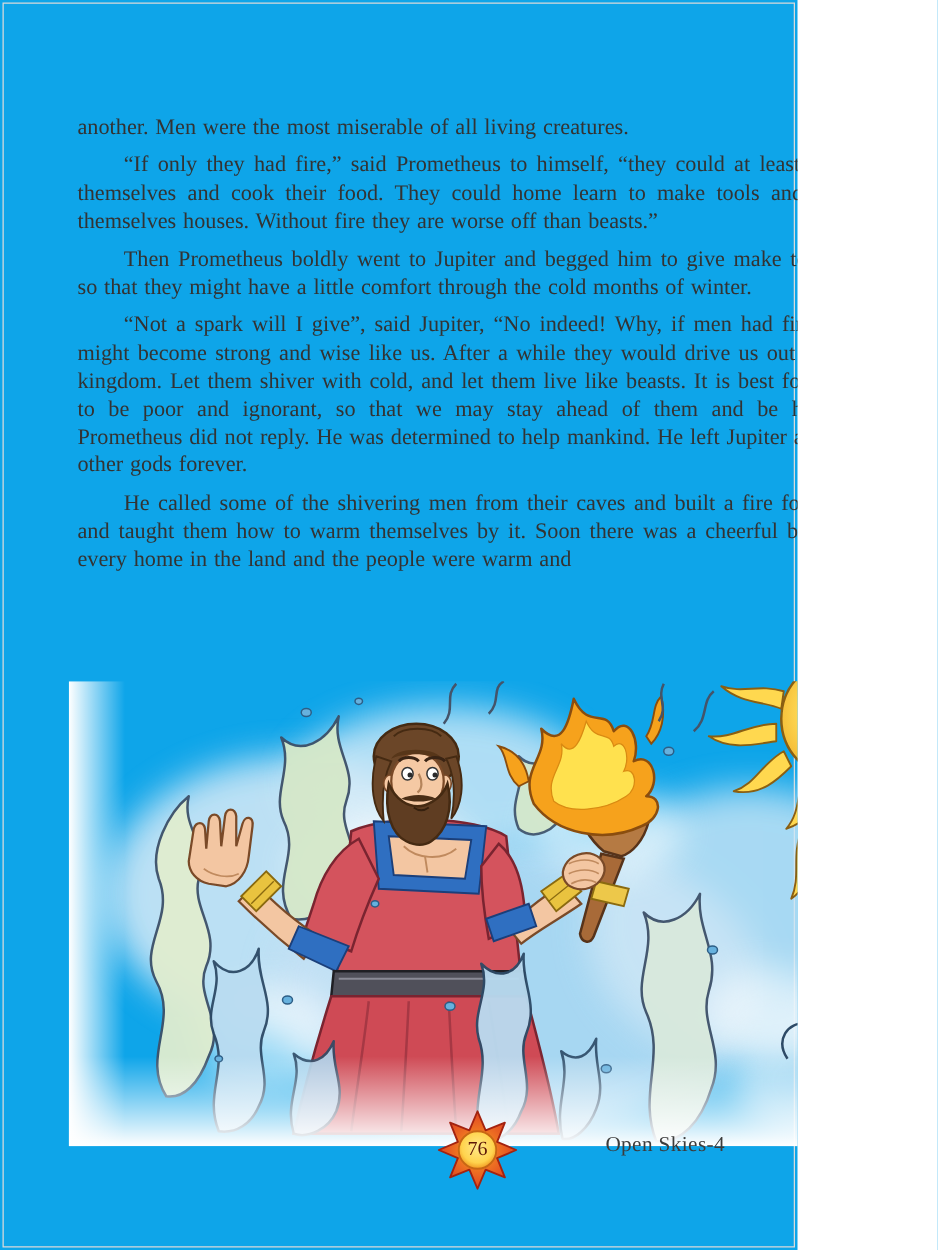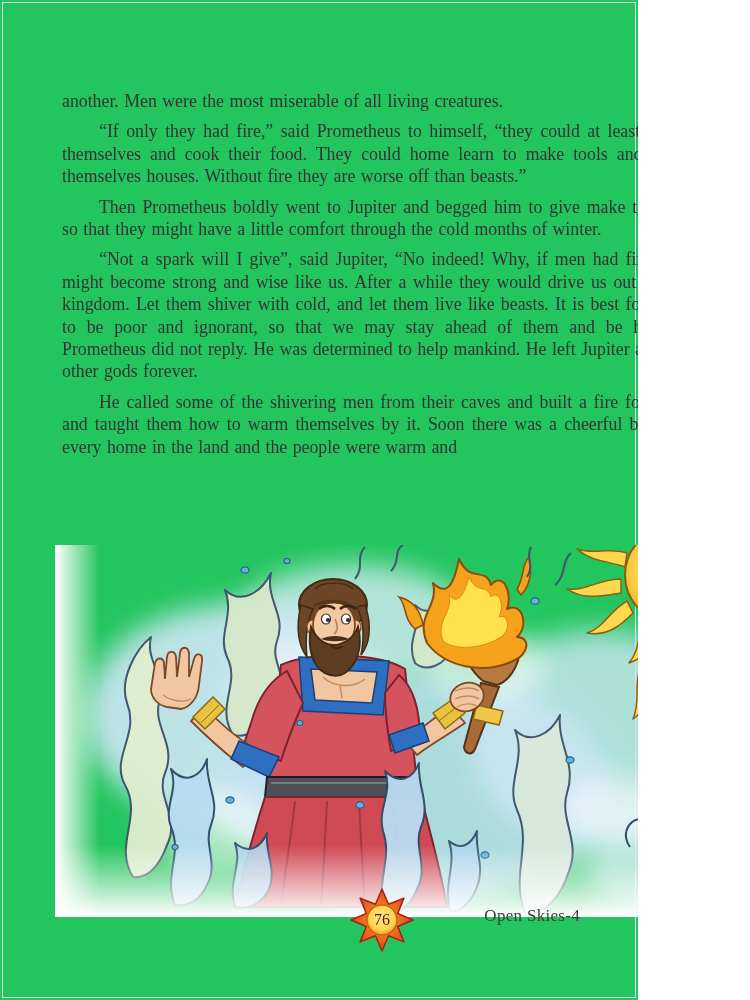--- a/index.html
+++ b/index.html
@@ -1,16 +1,16 @@
 <!DOCTYPE html>
 <html><head>
 <meta charset="utf-8">
 <style>
   html,body{margin:0;padding:0;background:#ffffff;}
-  .page{position:relative;width:638px;height:1000px;background:#22c55e;overflow:hidden;
+  .page{position:relative;width:638px;height:1000px;background:#0ea5e9;overflow:hidden;
         font-family:"Liberation Serif","DejaVu Serif",serif;}
   .page-frame{position:absolute;inset:2px;border:1px solid #dadada;pointer-events:none;}
 
   .story{position:absolute;left:62px;top:90px;width:626px;}
   .story p{margin:0 0 8px 0;text-align:justify;text-indent:37px;
            font-size:17.8px;line-height:22.4px;color:#333333;word-spacing:1px;}
   .story p.first{text-indent:0;}
   .story p:last-child{margin-bottom:0;}
 
   .illustration{position:absolute;left:55px;top:545px;width:675px;height:372px;}

